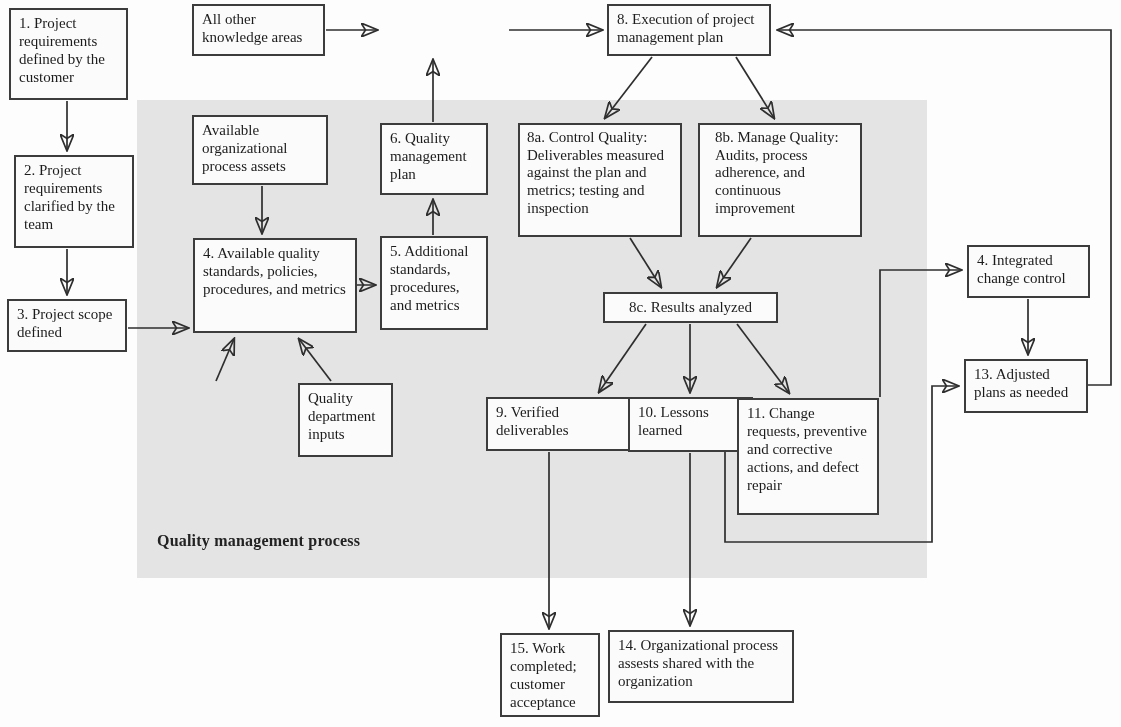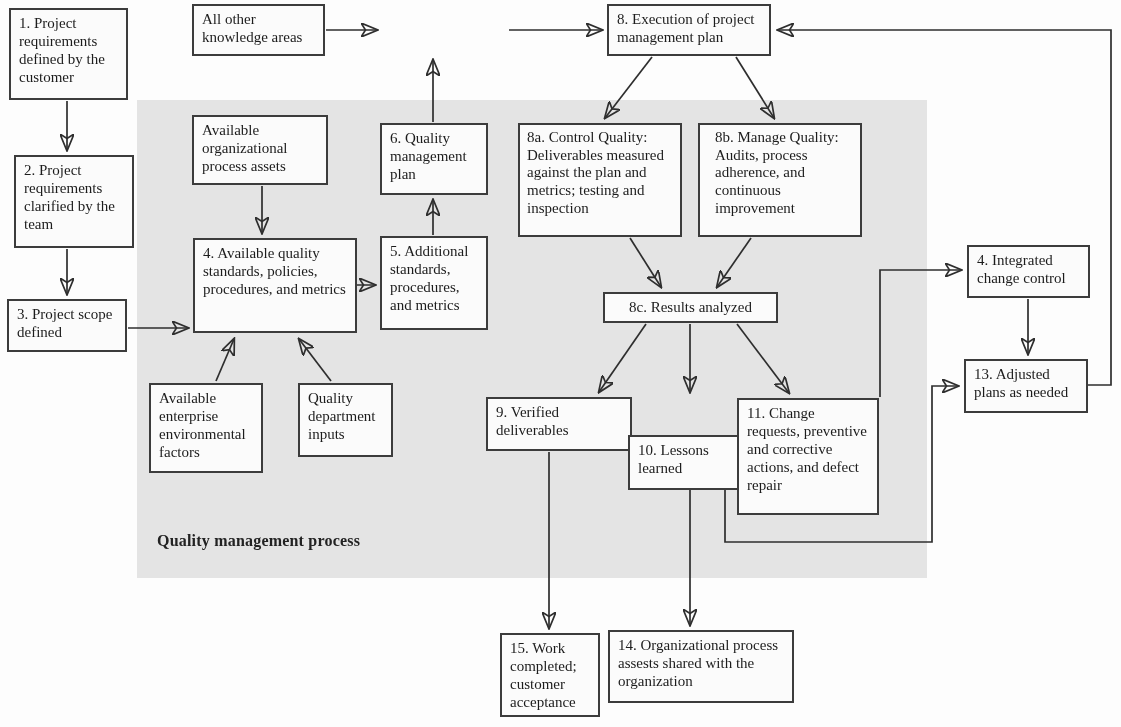--- a/index.html
+++ b/index.html
@@ -33,21 +33,21 @@
   .nOrg  { left:192px; top:115px; width:136px; height:70px;  }
   .n6    { left:380px; top:123px; width:108px; height:72px;  }
   .n8a   { left:518px; top:123px; width:164px; height:114px; padding:4px 7px; line-height:1.18; }
   .n8b   { left:698px; top:123px; width:164px; height:114px; padding:4px 15px; line-height:1.18; }
   .n4    { left:193px; top:238px; width:164px; height:95px;  }
   .n5    { left:380px; top:236px; width:108px; height:94px;  }
   .n8c   { left:603px; top:292px; width:175px; height:31px;  text-align:center; padding:4px 8px; }
   .nEnt  { left:149px; top:383px; width:114px; height:90px;  }
   .nDept { left:298px; top:383px; width:95px;  height:74px;  }
   .n9    { left:486px; top:397px; width:146px; height:54px;  }
-  .n10   { left:628px; top:397px; width:125px; height:55px;margin-top:38px;  }
+  .n10   { left:628px; top:397px; width:125px; height:55px;  }
   .n11   { left:737px; top:398px; width:142px; height:117px; }
   .n12   { left:967px; top:245px; width:123px; height:53px;  }
   .n13   { left:964px; top:359px; width:124px; height:54px;  }
   .n15   { left:500px; top:633px; width:100px; height:84px;  }
   .n14   { left:608px; top:630px; width:186px; height:73px;  }
 </style>
 </head>
 <body>
 
 <div class="stage">
@@ -91,21 +91,20 @@
   <div class="node n3">3. Project scope defined</div>
   <div class="node nAll">All other knowledge areas</div>
   <div class="node n8">8. Execution of project management plan</div>
   <div class="node nOrg">Available organizational process assets</div>
   <div class="node n6">6. Quality management plan</div>
   <div class="node n8a">8a. Control Quality: Deliverables measured against the plan and metrics; testing and inspection</div>
   <div class="node n8b">8b. Manage Quality: Audits, process adherence, and continuous improvement</div>
   <div class="node n4">4. Available quality standards, policies, procedures, and metrics</div>
   <div class="node n5">5. Additional standards, procedures, and metrics</div>
   <div class="node n8c">8c. Results analyzed</div>
-  <div class="node nEnt">Available enterprise environmental factors</div>
   <div class="node nDept">Quality department inputs</div>
   <div class="node n9">9. Verified deliverables</div>
   <div class="node n10">10. Lessons learned</div>
   <div class="node n11">11. Change requests, preventive and corrective actions, and defect repair</div>
   <div class="node n12">4. Integrated change control</div>
   <div class="node n13">13. Adjusted plans as needed</div>
   <div class="node n15">15. Work completed; customer acceptance</div>
   <div class="node n14">14. Organizational process assests shared with the organization</div>
 
   <div class="region-label">Quality management process</div>

